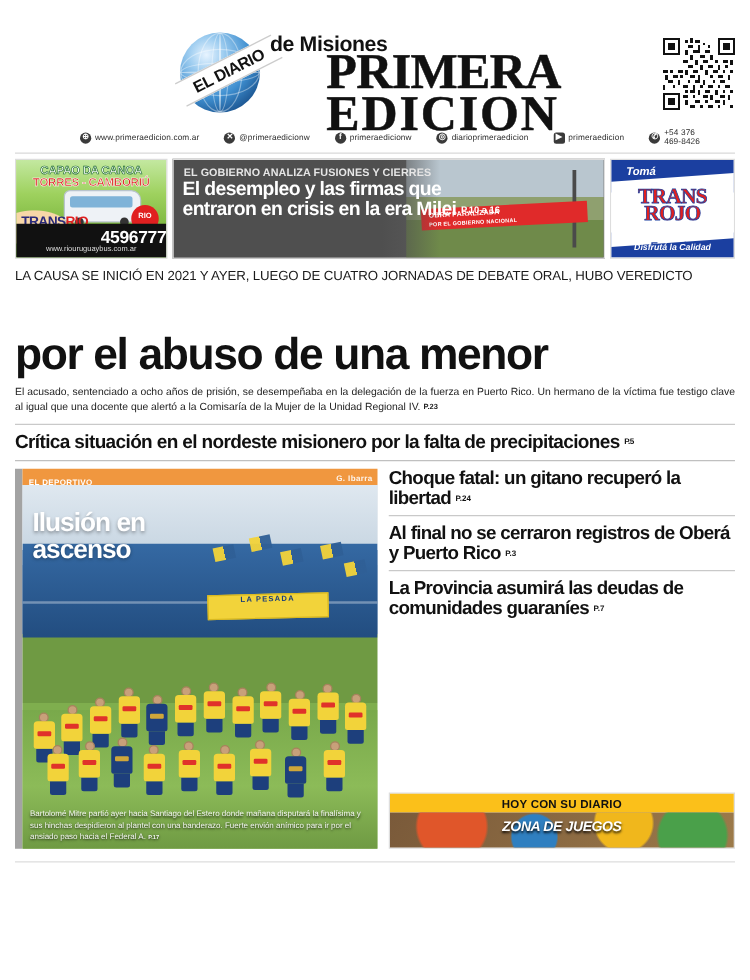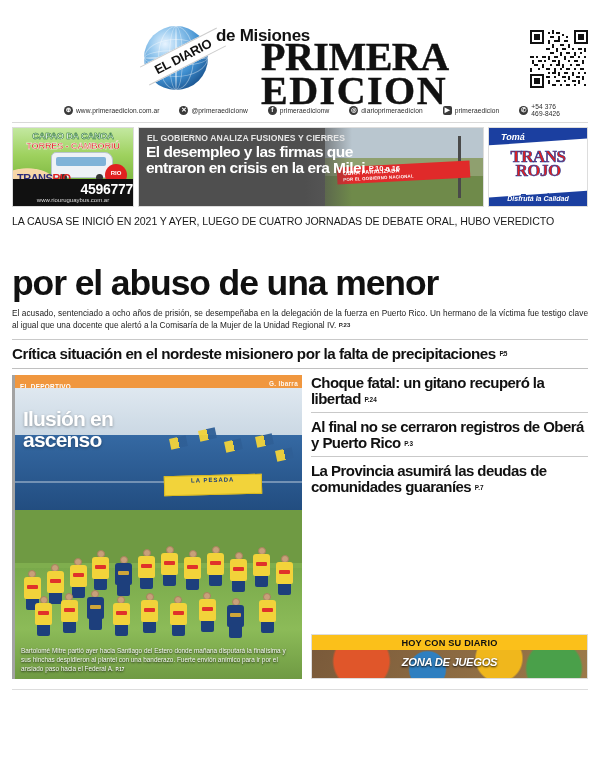--- a/index.html
+++ b/index.html
@@ -111,21 +111,21 @@
   .lead .deck .pg { font-size:6px; font-weight:bold; vertical-align:1px; }
   .hr-thin { height:1px; background:#c9c9c9; margin:7px 12px 0 12px; }
 
   .sec-head { padding: 5px 12px 6px 12px; }
   .sec-head h2 { font-size:15.2px; font-weight:bold; letter-spacing:-.5px; color:#111; }
   .sec-head h2 .pg { font-size:6.5px; vertical-align:3px; font-weight:bold; }
   .hr-thick { height:1px; background:#c0c0c0; margin:0 12px; }
 
   
   .lower { display:flex; padding:6px 12px 0 12px; gap:9px; height:310px; }
-  .sports { width:290px; position:relative; border-left:3px solid #a3a3a3; }
+  .sports { width:290px; position:relative; border-left:6px solid #a3a3a3; }
   .sports .tab { position:absolute; left:0; top:0; right:0; height:13px; background:#f0973f; }
   .sports .tab span { font-size:6.4px; font-weight:bold; color:#fff; letter-spacing:.3px; padding-left:5px; line-height:13px; display:inline-block; }
   .sports .credit { position:absolute; right:4px; top:2px; font-size:4.6px; color:#fff; opacity:.9; }
   .photo-area { position:absolute; left:0; right:0; top:13px; bottom:0; overflow:hidden;
     background:linear-gradient(180deg,#cfd9e2 0 18%, #2f5f96 18% 33%, #2a5a8f 33% 41%, #6f9a43 41% 60%, #7fae4e 60% 100%); }
   .sky { position:absolute; left:0; right:0; top:0; height:22%; background:linear-gradient(180deg,#dfe8f0,#c3d2df); }
   .stand { position:absolute; left:0; right:0; top:16%; height:26%; background:linear-gradient(180deg,#3569a3,#224d80); }
   .stand .rail { position:absolute; left:0; right:0; top:62%; height:2px; background:rgba(255,255,255,.35); }
   .banner-pesada { position:absolute; left:52%; top:30%; width:34%; height:7%; background:#f2d33a; border:1px solid #d8b820;
     font-size:6px; font-weight:bold; color:#1b3f7a; text-align:center; line-height:1.4; letter-spacing:1px; transform:rotate(-1.5deg); }

